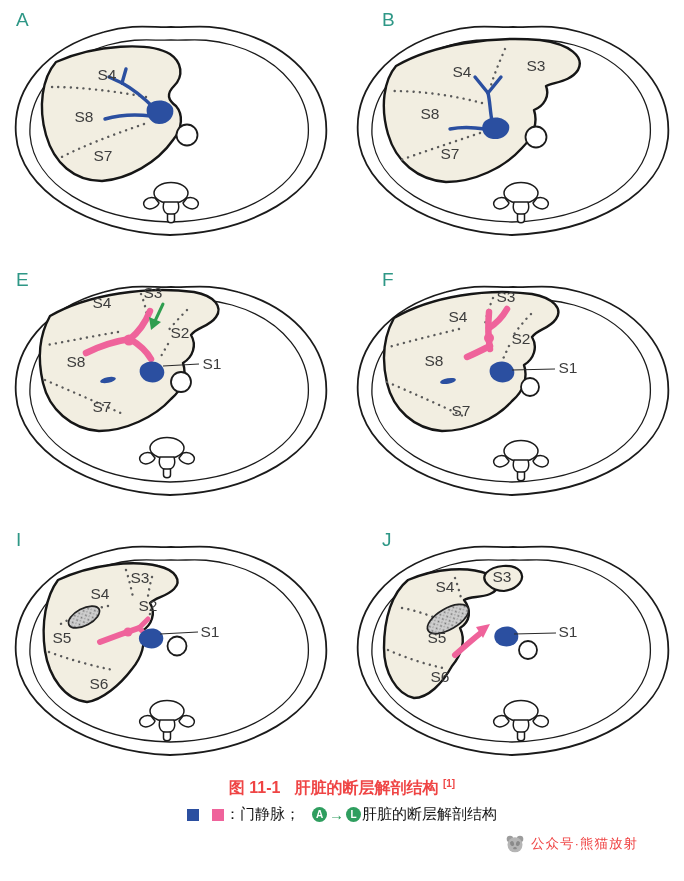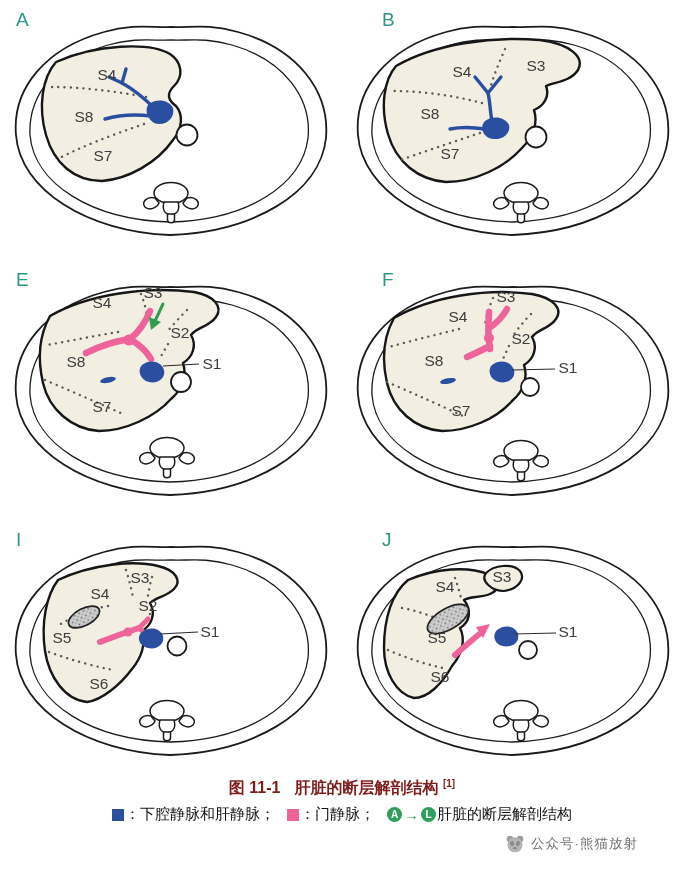--- a/index.html
+++ b/index.html
@@ -16,31 +16,31 @@
   .pvs{fill:none;stroke:#ef639b;stroke-width:6.5;stroke-linecap:round;}
   .pvb{fill:#ef639b;stroke:none;}
   .grn{stroke:#2f9e4f;stroke-width:3;fill:none;stroke-linecap:round;}
   .grnh{fill:#2f9e4f;stroke:none;}
   .seg{font-family:"Liberation Sans",sans-serif;font-size:15.5px;fill:#3d3d3d;text-anchor:middle;}
   .plet{font-family:"Liberation Sans",sans-serif;font-size:19px;fill:#2e9786;}
   .aorta{fill:#ffffff;stroke:#1b1b1b;stroke-width:1.8;}
   .lead{stroke:#2a2a2a;stroke-width:1.2;}
   .gb{stroke:#222222;stroke-width:1.7;}
   
-  .caption{margin-top:8px;text-align:center;font-family:"Liberation Sans",sans-serif;font-size:16px;font-weight:600;color:#7f1d1d;}
+  .caption{margin-top:8px;text-align:center;font-family:"Liberation Sans",sans-serif;font-size:16px;font-weight:600;color:#ef4444;}
   .caption .fno{margin-right:14px;}
   .caption sup{font-size:10px;font-weight:600;}
   .legend{margin-top:6px;display:flex;justify-content:center;align-items:center;font-family:"Liberation Serif",serif;font-size:15px;color:#111;}
   .sq{display:inline-block;width:12px;height:12px;margin:0 1px 0 0;vertical-align:-1px;}
   .sq.blue{background:#2b4fa0;}
   .sq.pink{background:#ef639b;margin-left:12px;}
   .badge{display:inline-flex;width:15px;height:15px;border-radius:50%;background:#2f9e5f;color:#fff;font-family:"Liberation Sans",sans-serif;font-size:10px;font-weight:bold;align-items:center;justify-content:center;margin:0 1px;}
   .badge.first{margin-left:12px;}
   .arrow-glyph{color:#2f9e5f;font-family:"Liberation Sans",sans-serif;font-weight:bold;margin:0 1px;}
-  .watermark{margin-top:10px;display:flex;justify-content:flex-end;align-items:center;gap:6px;padding-right:46px;color:#737373;font-size:13.5px;letter-spacing:1px;font-family:"Liberation Sans",sans-serif;}
+  .watermark{margin-top:10px;display:flex;justify-content:flex-end;align-items:center;gap:6px;padding-right:46px;color:#ef4444;font-size:13.5px;letter-spacing:1px;font-family:"Liberation Sans",sans-serif;}
 </style>
 </head>
 <body>
 
 <svg width="0" height="0" style="position:absolute" aria-hidden="true">
   <defs>
     <g id="torso">
       <path d="M 16,135 C 12,88 46,48 104,32 C 134,23 154,28 171,27 C 188,28 208,23 238,32 C 296,48 330,90 326,138 C 320,194 252,232 170,235 C 88,232 20,190 16,135 Z" fill="#ffffff" stroke="#1b1b1b" stroke-width="1.8"></path>
       <path d="M 30,135 C 28,95 56,60 108,45 C 136,37 154,41 171,40 C 188,41 204,37 232,45 C 284,60 312,98 308,138 C 302,186 246,220 170,222 C 92,220 34,184 30,135 Z" fill="none" stroke="#1b1b1b" stroke-width="1.3"></path>
     </g>
@@ -254,21 +254,20 @@
     </figure>
 
   </div>
 
   <div class="caption">
     <span class="fno">图 11-1</span><span>肝脏的断层解剖结构</span>&nbsp;<sup>[1]</sup>
   </div>
 
   <div class="legend">
     <span class="sq blue"></span>
-    <span>：下腔静脉和肝静脉；</span>
     <span class="sq pink"></span>
     <span>：门静脉；</span>
     <span class="badge first">A</span>
     <span class="arrow-glyph">→</span>
     <span class="badge">L</span>
     <span>肝脏的断层解剖结构</span>
   </div>
 
   <div class="watermark">
     <svg viewBox="0 0 24 24" width="20" height="20">

